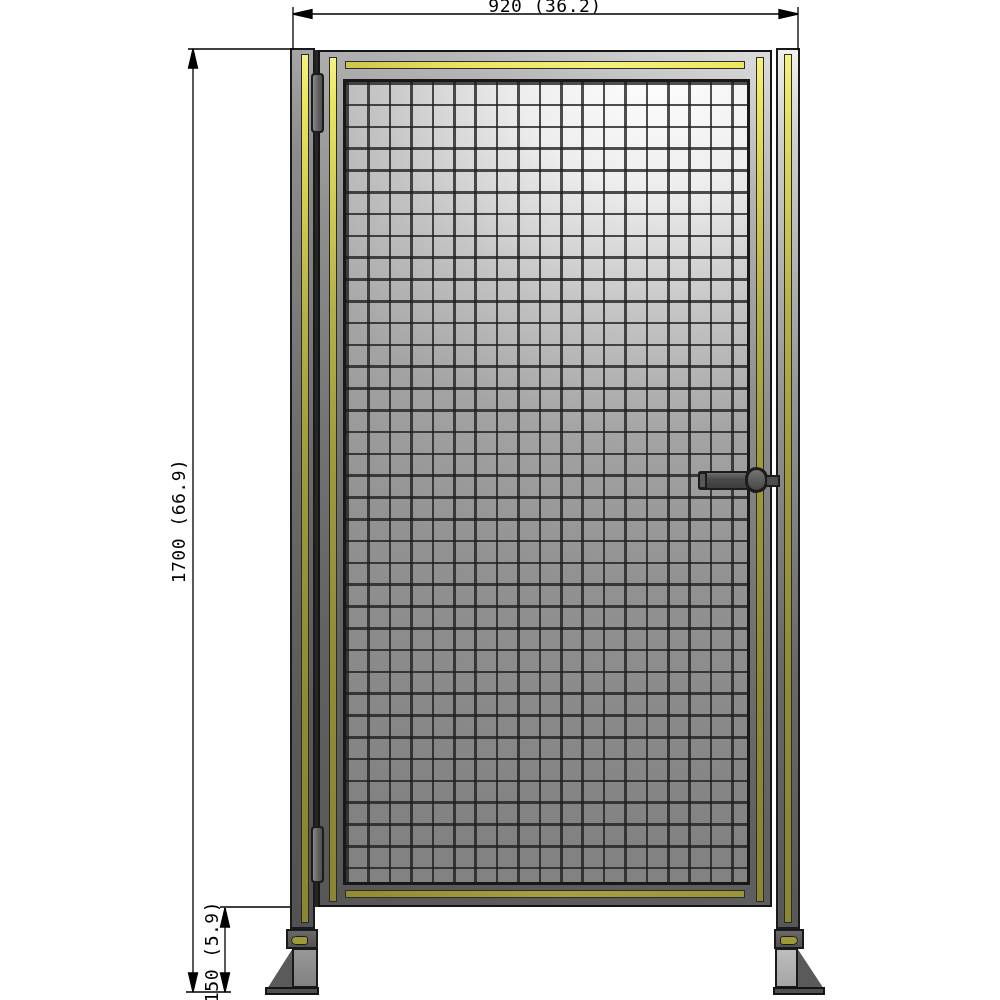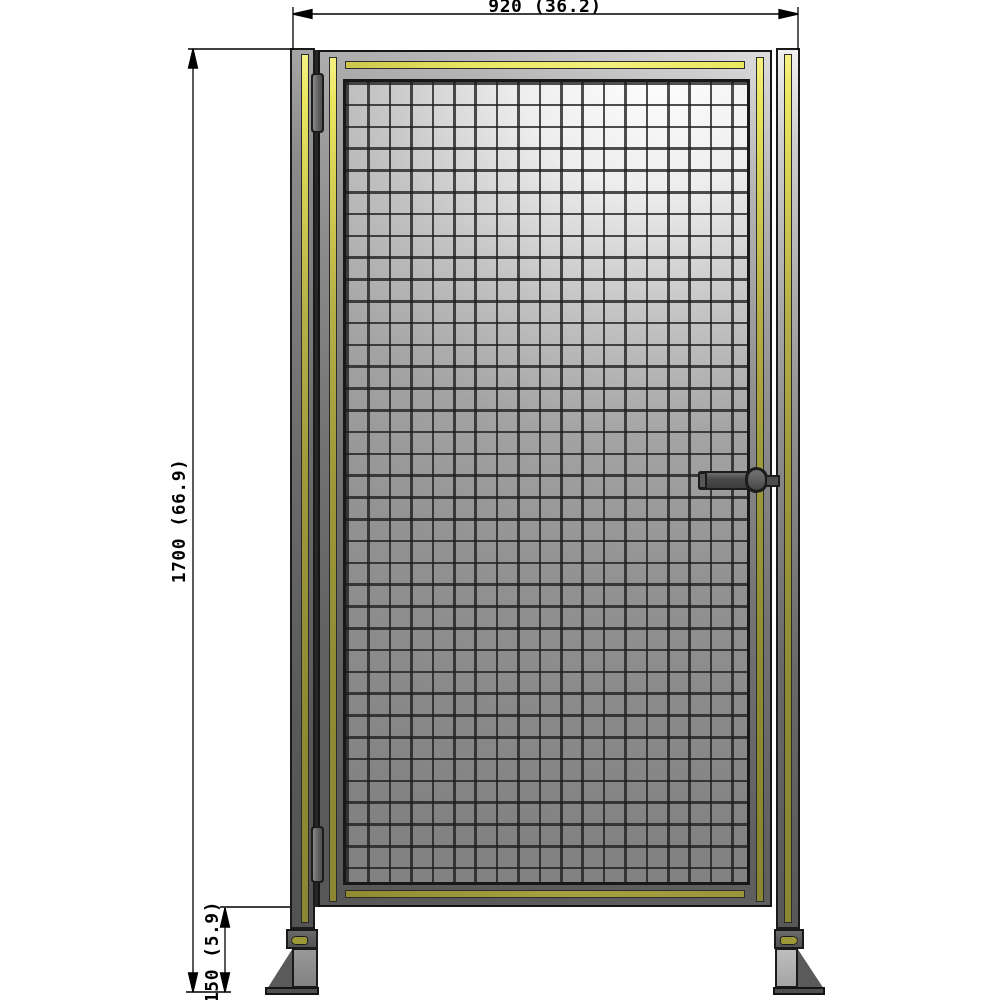--- a/index.html
+++ b/index.html
@@ -1,18 +1,18 @@
 <!DOCTYPE html>
 <html><head>
 <meta charset="utf-8">
 <style>
   html,body{margin:0;padding:0;width:1000px;height:1000px;background:#fff;overflow:hidden;}
   body{font-family:"DejaVu Sans Mono", monospace;color:#000;}
   .abs{position:absolute;}
-  #stage{position:relative;width:1000px;height:1000px;background:#fff;font-weight:bold;}
+  #stage{position:relative;width:1000px;height:1000px;background:#fff;}
 
   
   .dim-text{font-size:18px;letter-spacing:.5px;white-space:nowrap;text-align:center;line-height:20px;}
   #dim-width{left:395px;top:-4px;width:300px;}
   #dim-height{left:99px;top:511px;width:160px;height:20px;transform:rotate(-90deg);}
   #dim-clearance{left:142px;top:942px;width:140px;height:20px;transform:rotate(-90deg);}
 
   
   .post{border:2px solid #1a1a1a;box-sizing:border-box;}
   #left-post{left:290px;top:48px;width:25px;height:881px;

